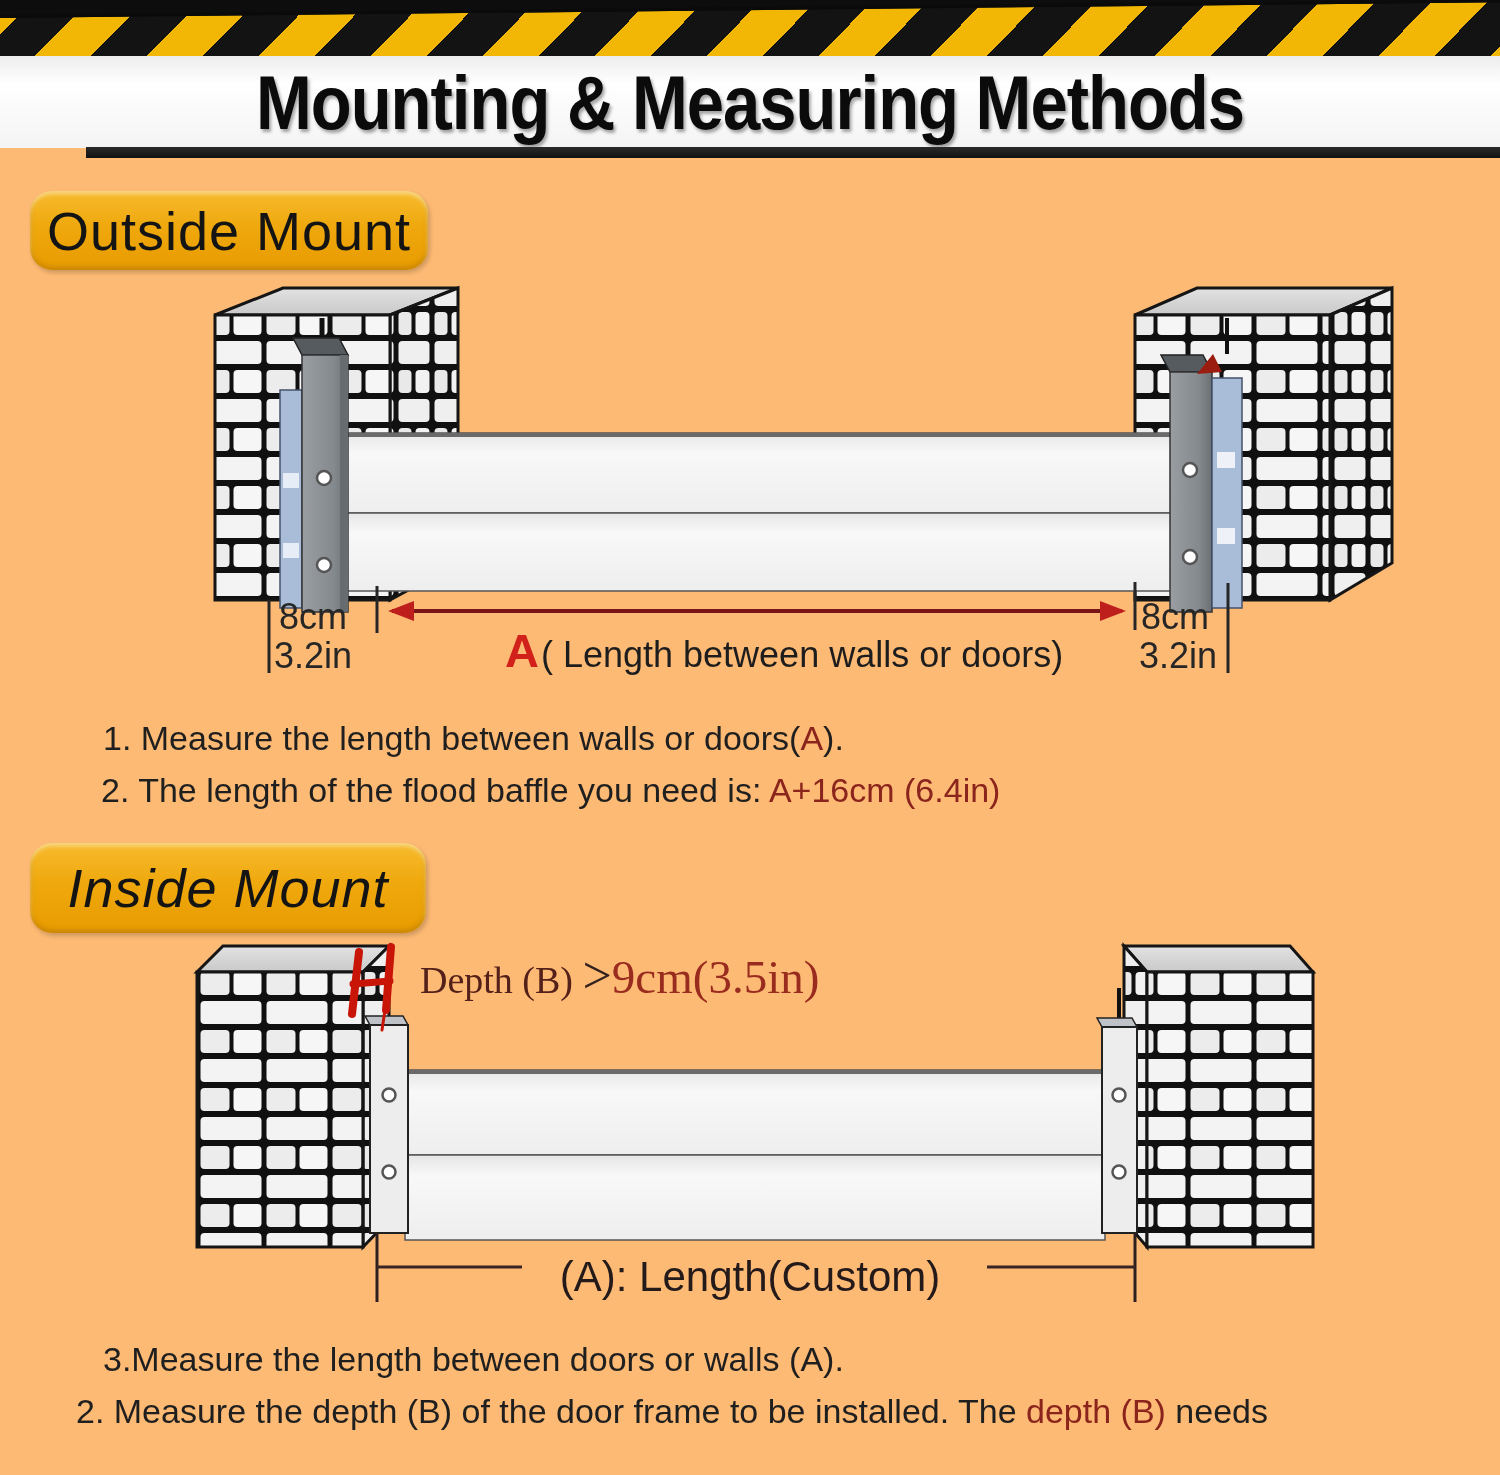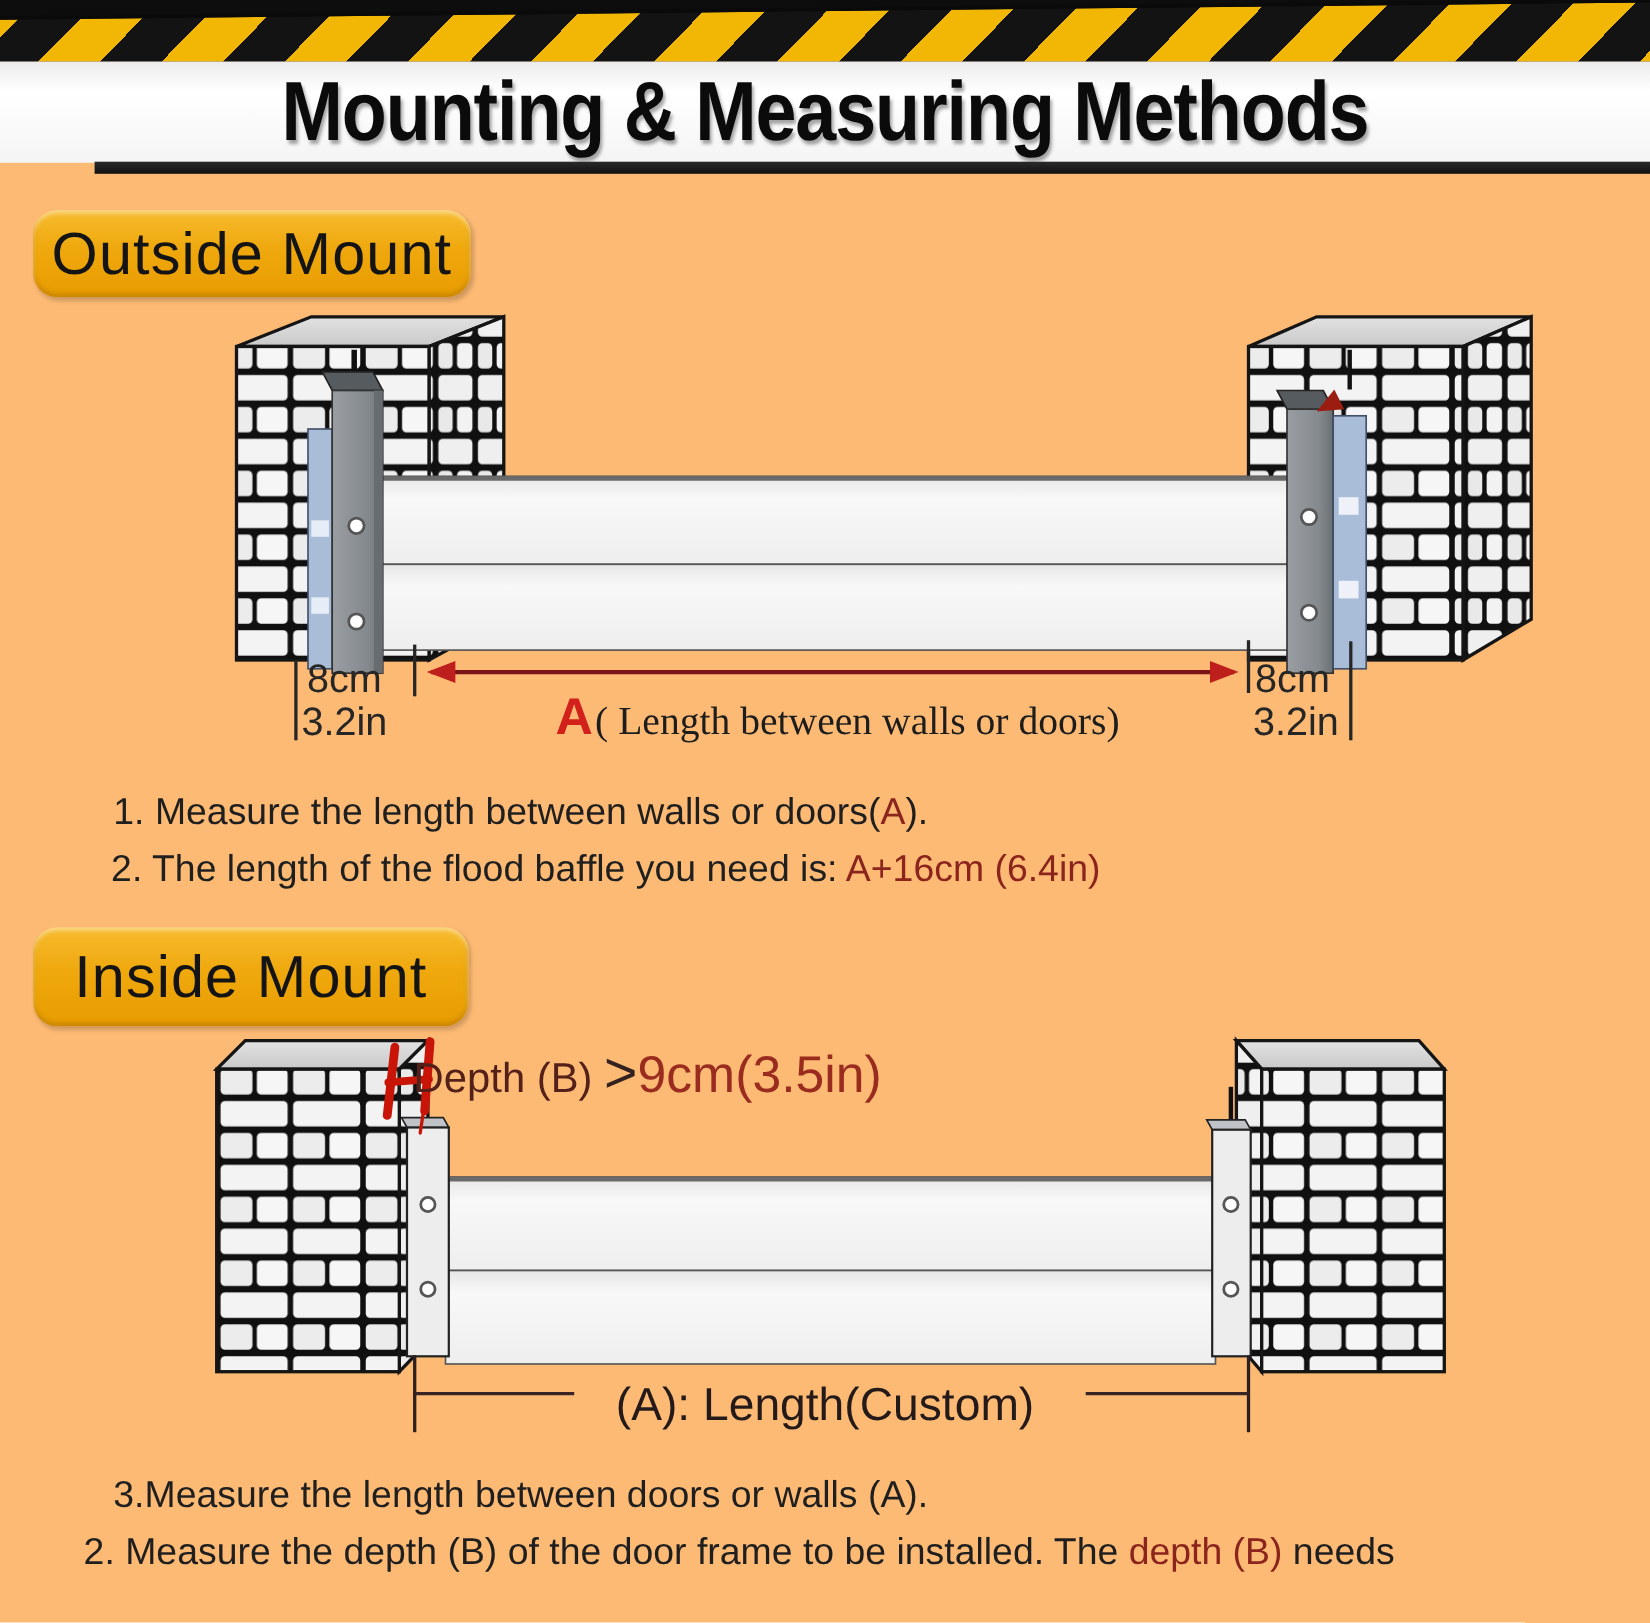--- a/index.html
+++ b/index.html
@@ -22,34 +22,34 @@
       text-shadow:2px 3px 3px rgba(0,0,0,.35);white-space:nowrap;}
   .title-underline{position:absolute;left:86px;top:147px;width:1414px;height:11px;
       background:linear-gradient(180deg,#2a2a2a,#111111);}
 
   
   .badge{position:absolute;display:flex;align-items:center;justify-content:center;
       background:linear-gradient(180deg,#f7bb2e 0%,#efa80d 45%,#e89c00 100%);
       border-radius:22px;color:#141414;font-size:54px;letter-spacing:1px;white-space:nowrap;
       box-shadow:inset 0 3px 4px rgba(255,255,255,.45),inset 0 -3px 5px rgba(140,90,0,.35),2px 3px 4px rgba(0,0,0,.18);}
   .badge-outside{left:30px;top:191px;width:398px;height:79px;}
-  .badge-inside{left:30px;top:843px;width:396px;height:90px;}
+  .badge-inside{left:30px;top:843px;width:396px;height:90px;font-style:italic;}
 
   
   .dia{position:absolute;left:0;}
   #outside-svg{top:280px;}
   #inside-svg{top:940px;}
 
   
   .dim{position:absolute;font-size:36px;color:#262626;white-space:nowrap;}
   .span-label{position:absolute;left:505px;top:623px;white-space:nowrap;}
   .span-label .red-a{font-size:47px;font-weight:bold;color:#d2201a;margin-right:2px;}
-  .span-label .txt{font-size:36px;color:#1d1d1d;font-family:Liberation Serif, serif;}
-
-  .depth-label{position:absolute;left:376px;top:946px;white-space:nowrap;}
+  .span-label .txt{font-size:36px;color:#1d1d1d;}
+
+  .depth-label{position:absolute;left:420px;top:946px;white-space:nowrap;font-family:Liberation Serif, serif;}
   .depth-label .name{font-size:38px;color:#54201a;}
   .depth-label .gt{font-size:52px;color:#33221f;}
   .depth-label .val{font-size:47px;color:#992b1f;}
 
   .length-label{position:absolute;left:0;top:1253px;width:1500px;text-align:center;
       font-size:42px;color:#241a1a;white-space:nowrap;}
 
   
   .step{position:absolute;font-size:34px;color:#1f1f1f;white-space:nowrap;}
   .step .red{color:#8a241c;}

